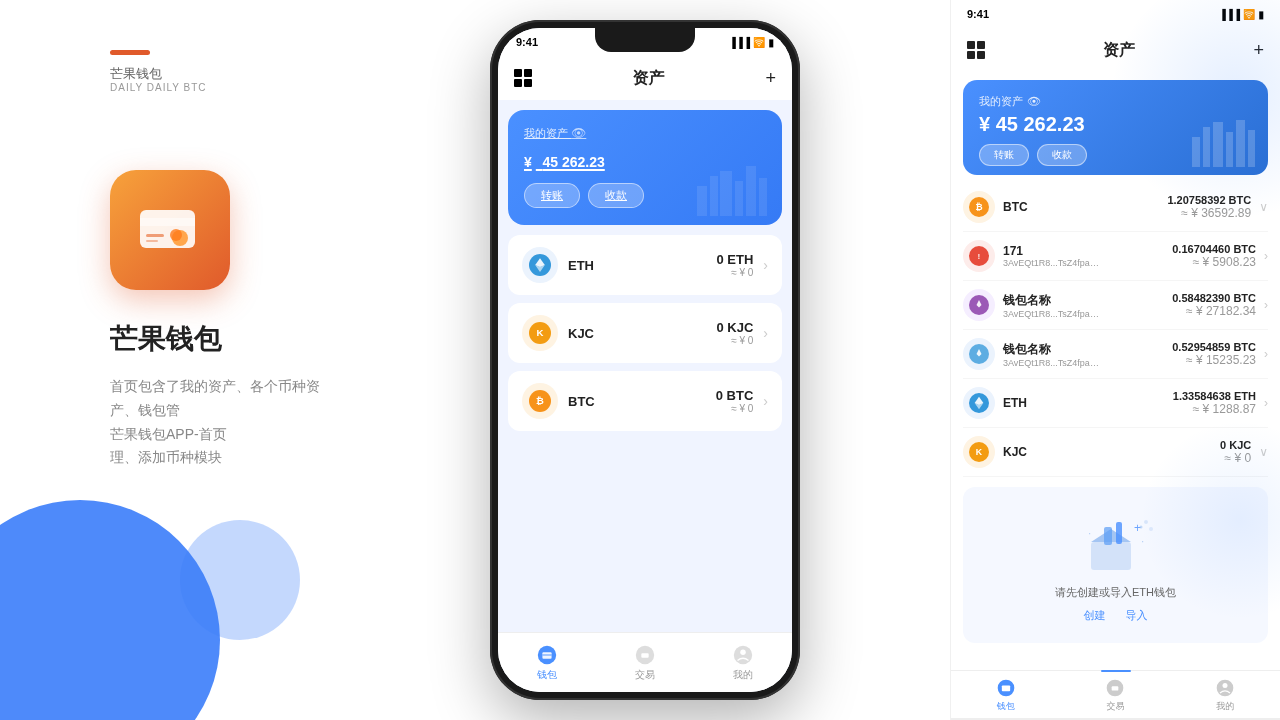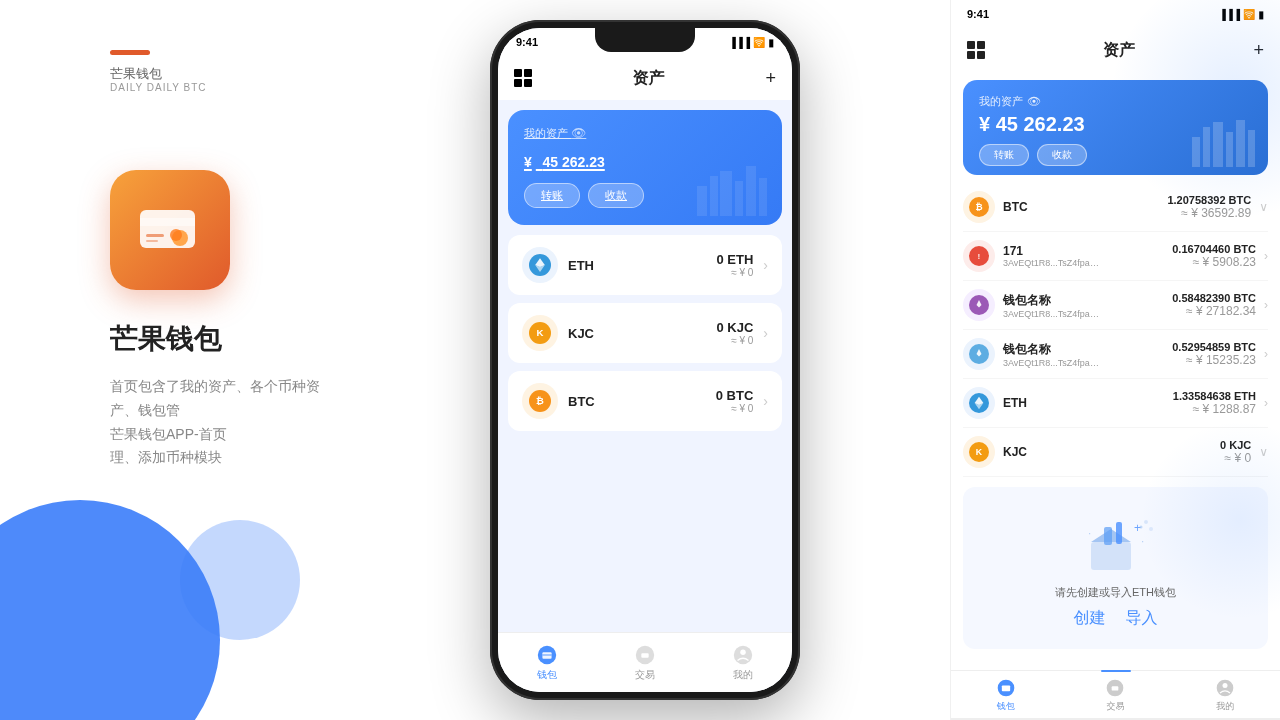--- a/index.html
+++ b/index.html
@@ -359,21 +359,21 @@
       align-items: center;
       text-align: center;
     }
     .eth-illustration {
       width: 80px;
       height: 70px;
       margin-bottom: 8px;
     }
     .eth-prompt-text { font-size: 11px; color: #666; margin-bottom: 8px; }
     .eth-prompt-links { display: flex; gap: 20px; }
-    .eth-link { font-size: 16px; color: #4a90ff; cursor: pointer; }
+    .eth-link { font-size: 11px; color: #4a90ff; cursor: pointer; }
 
     .right-bottom-nav {
       position: absolute;
       bottom: 0;
       left: 0;
       right: 0;
       height: 50px;
       background: #fff;
       display: flex;
       align-items: center;

